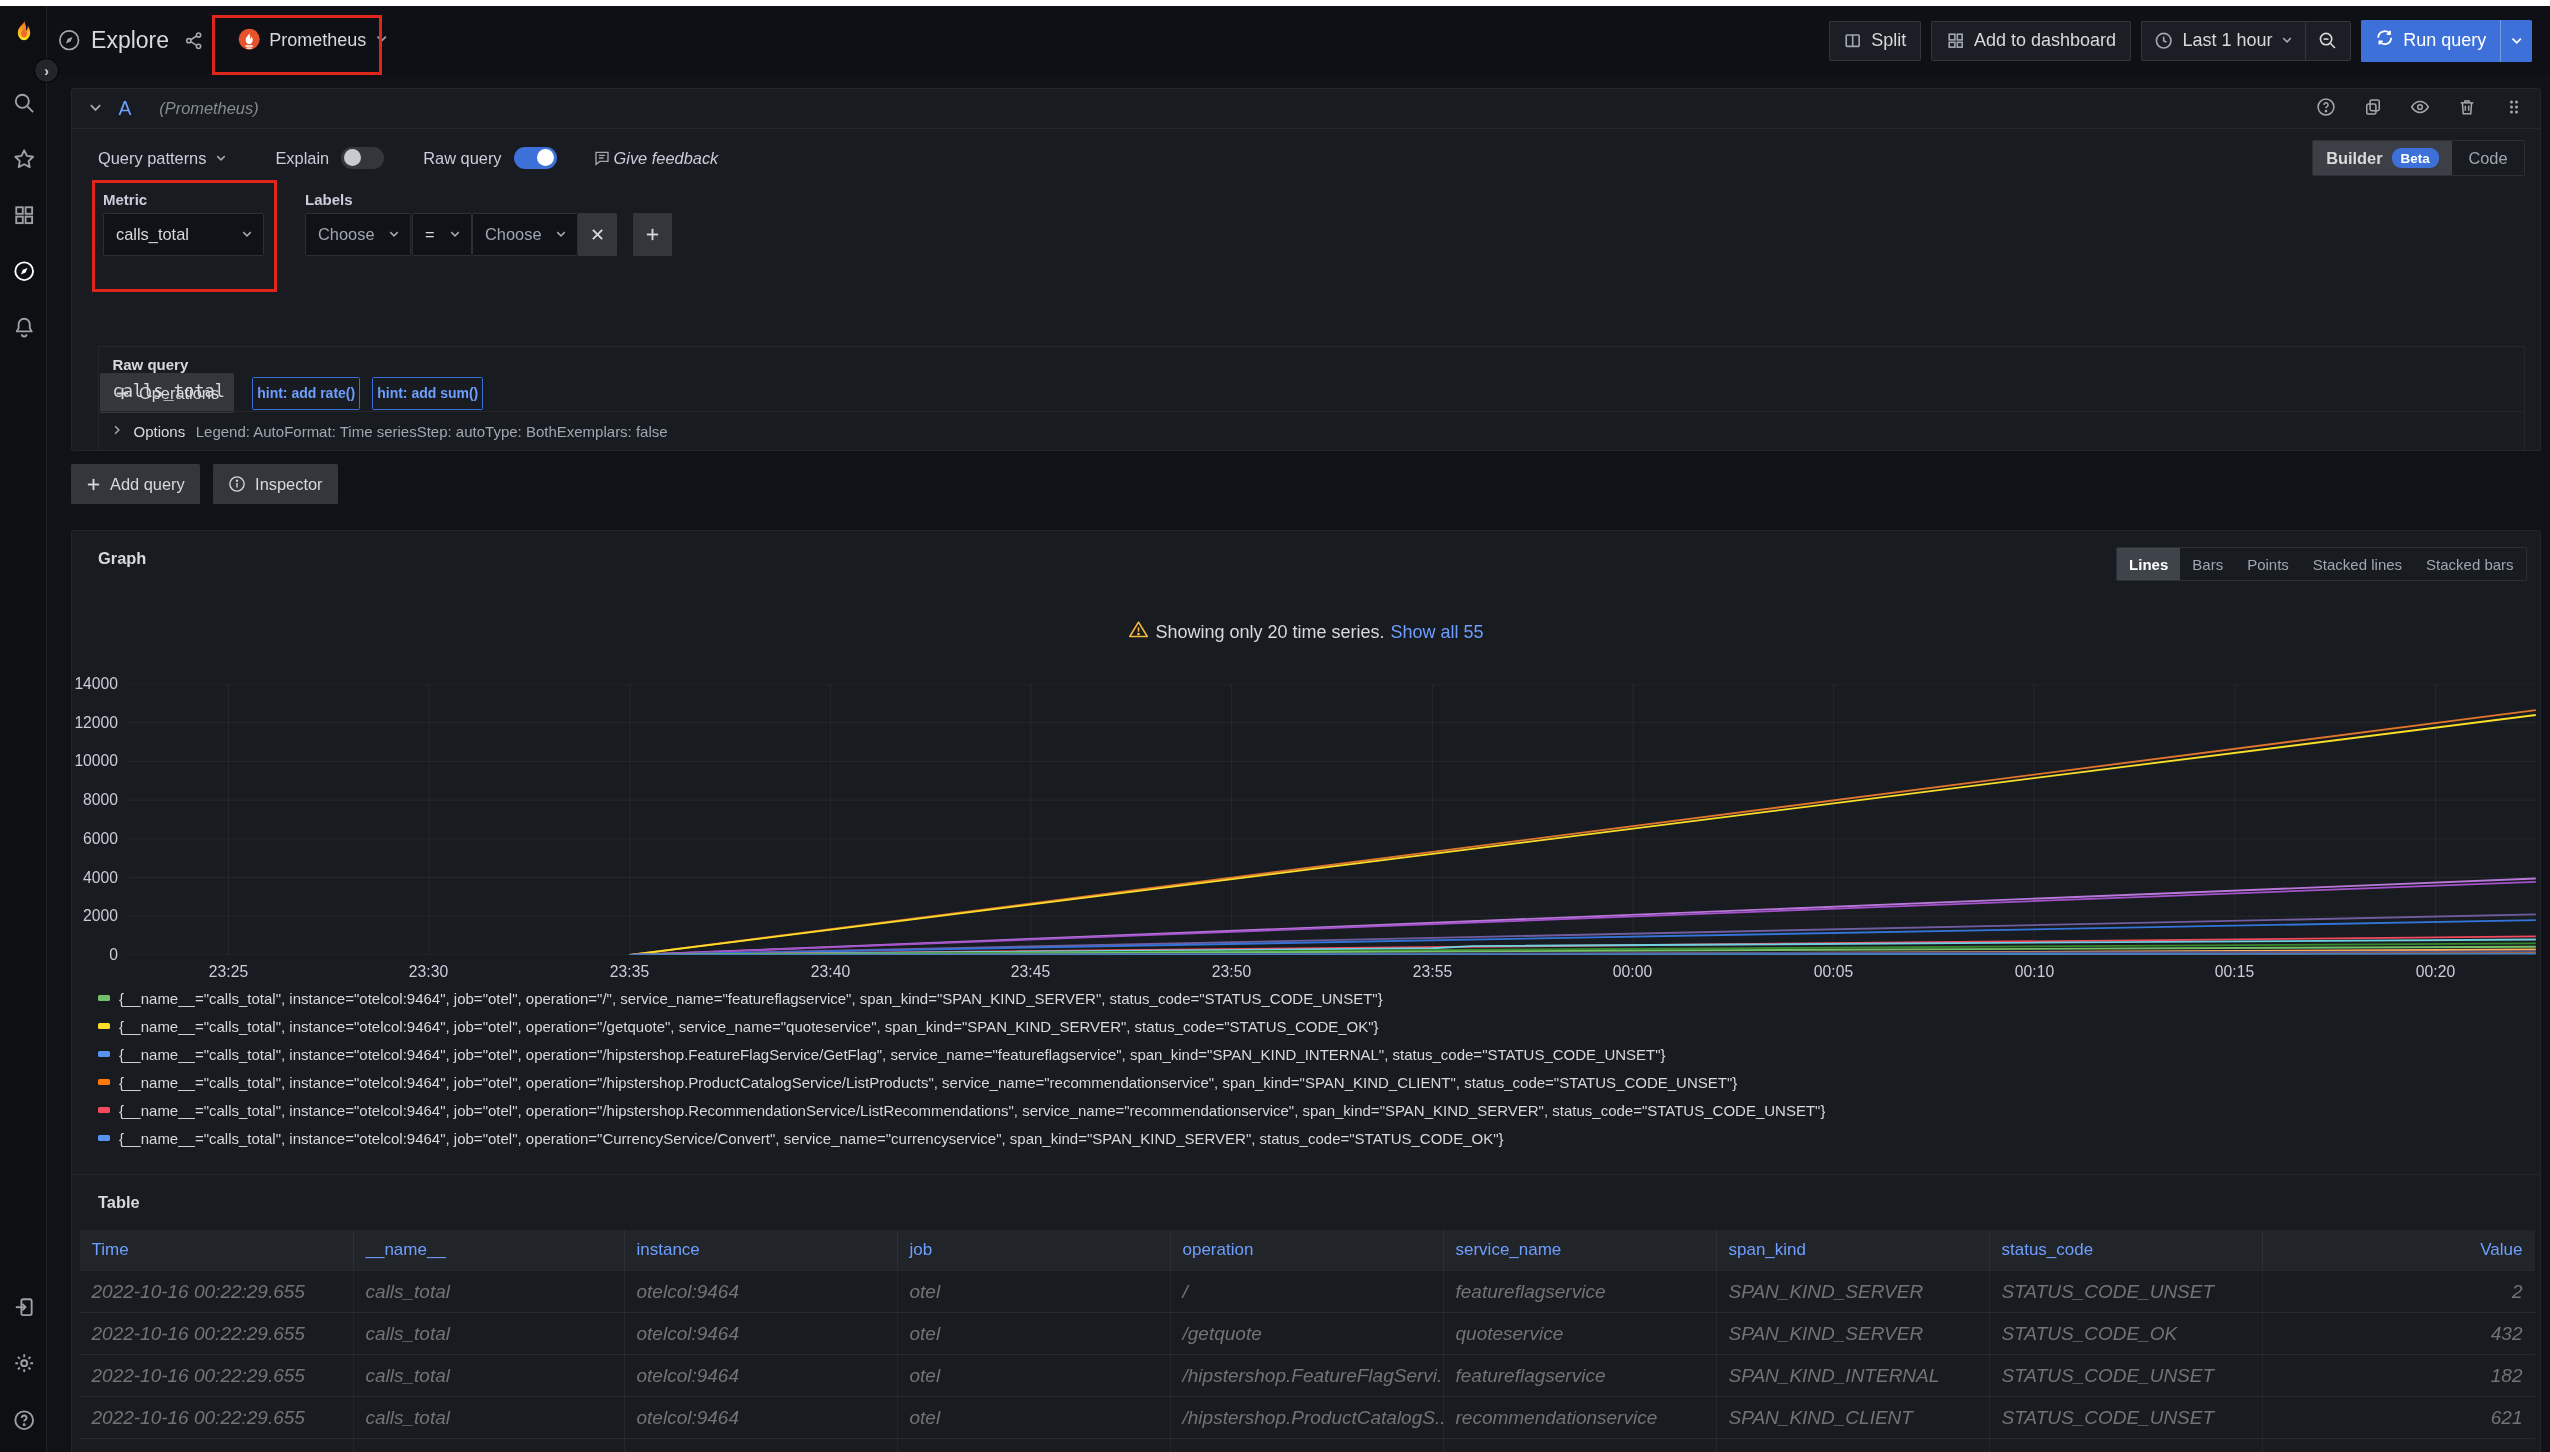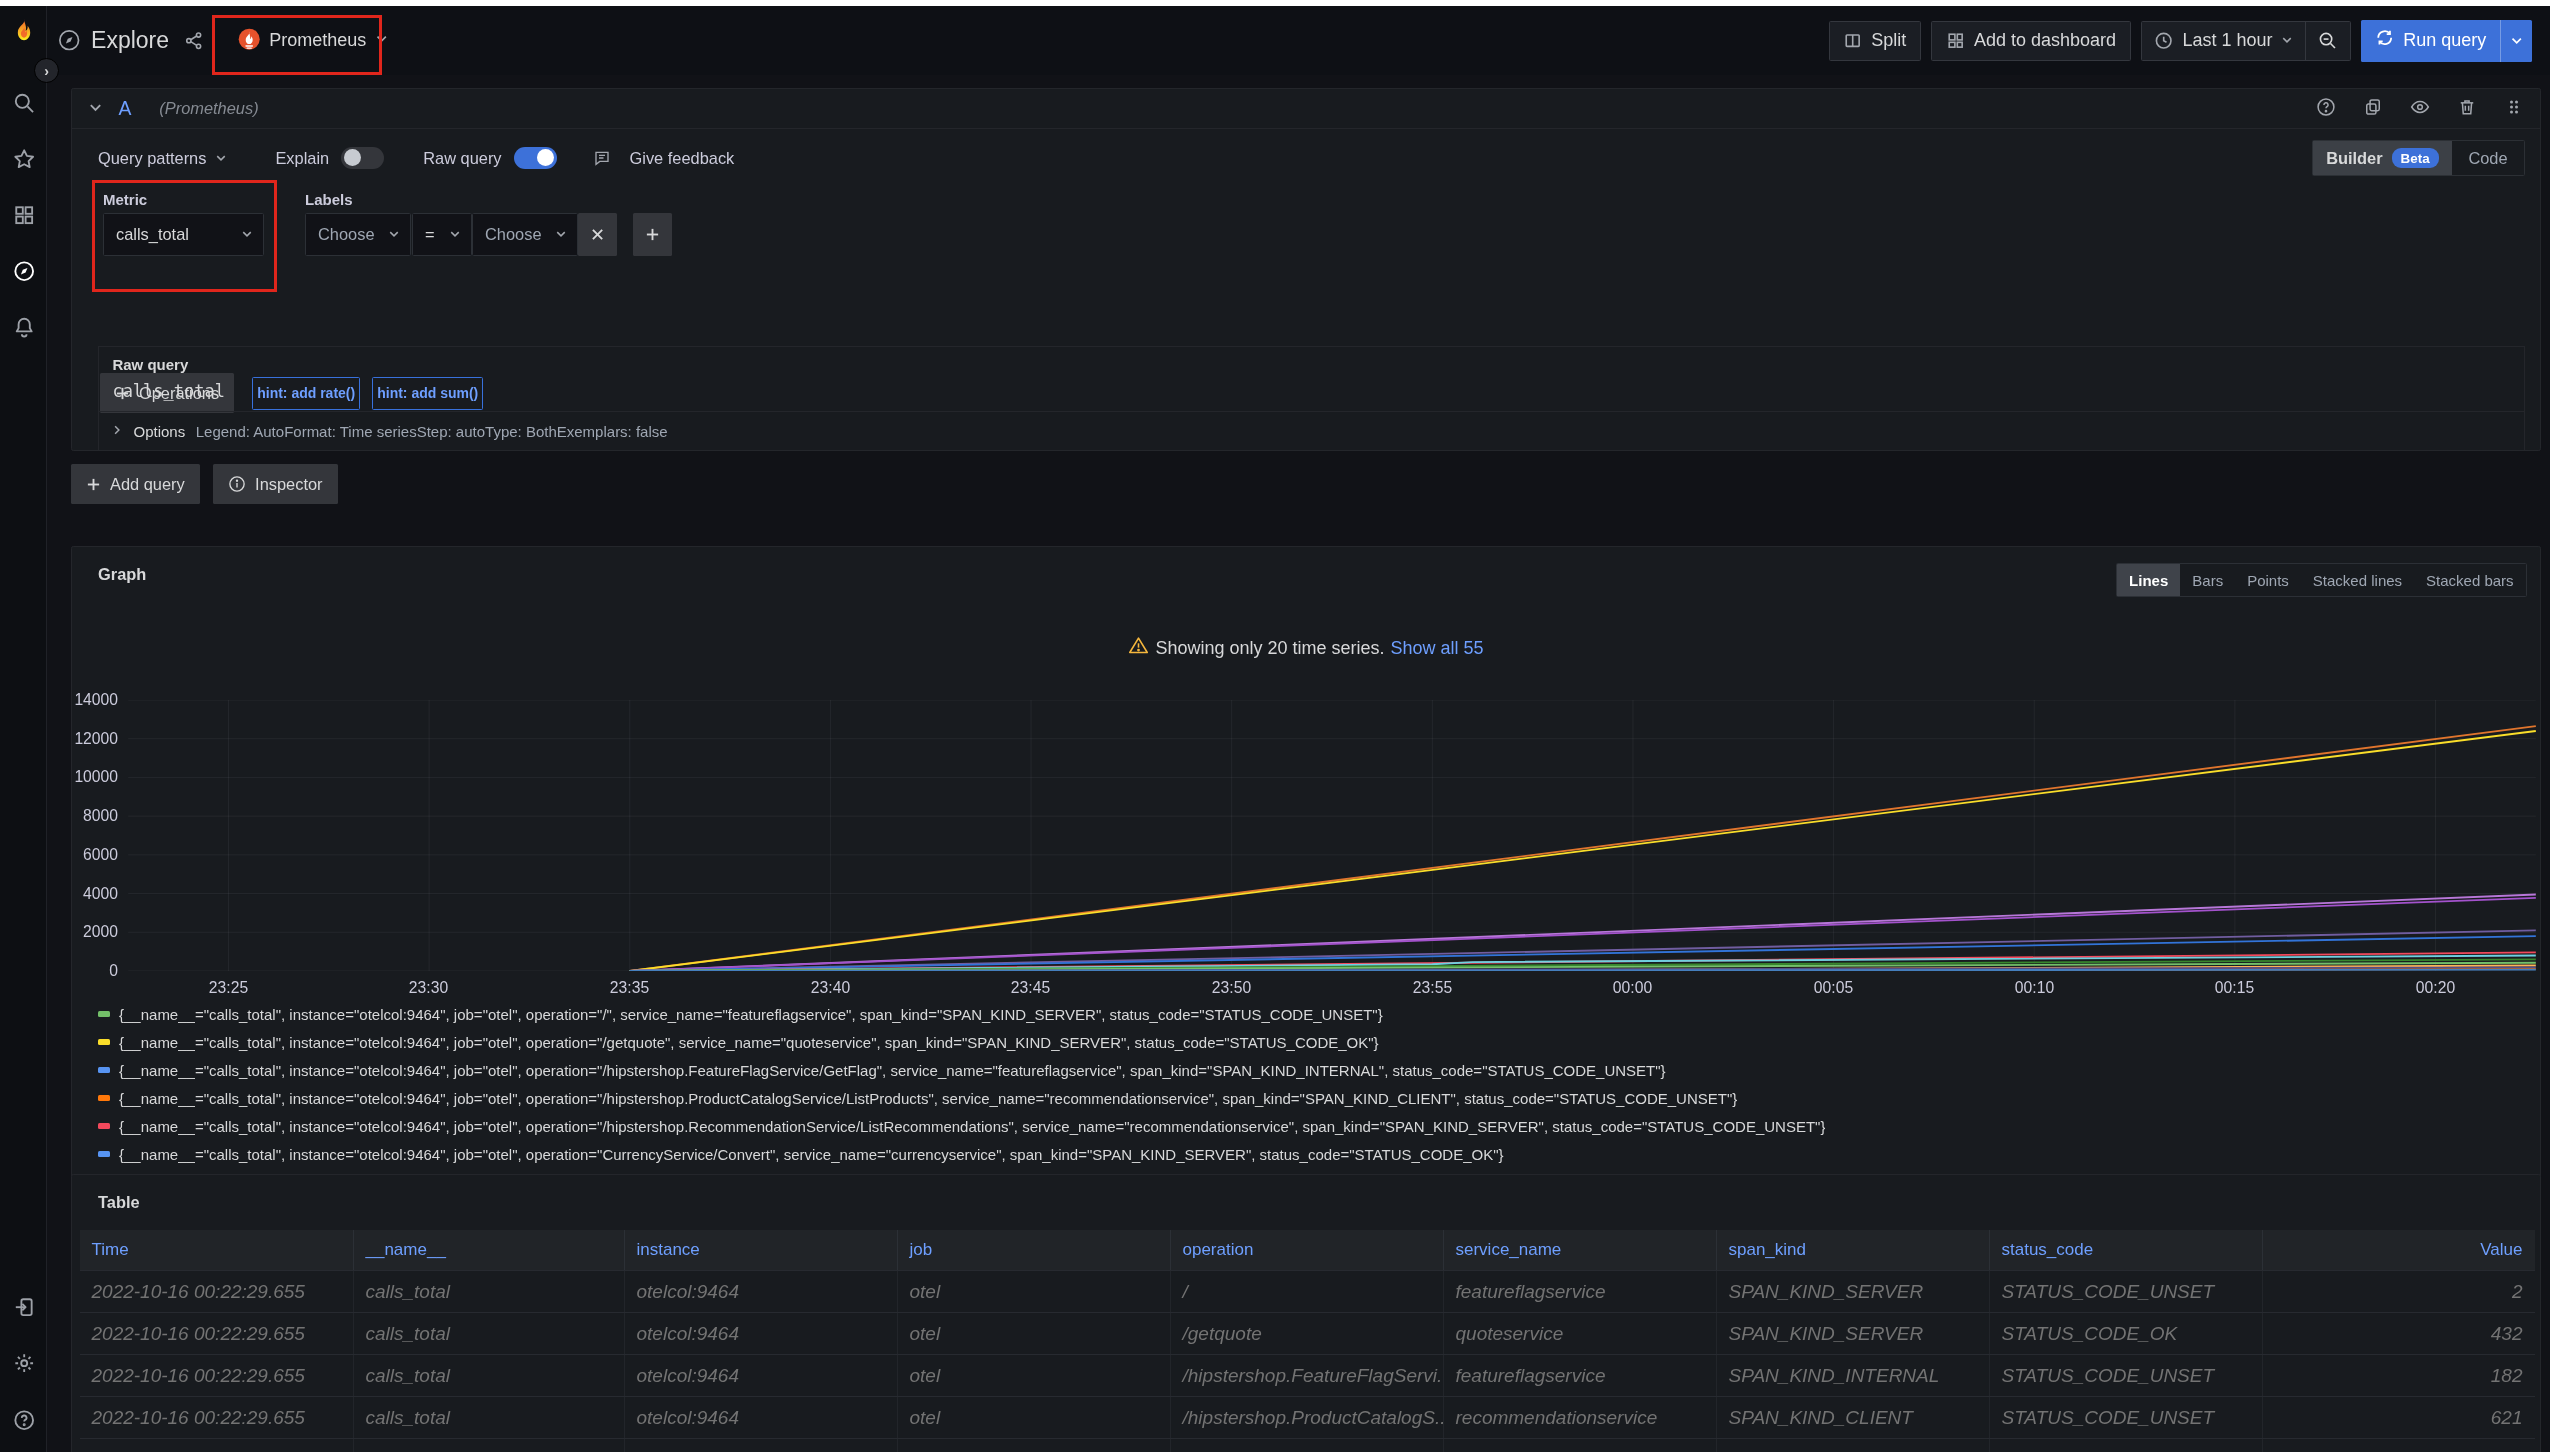--- a/index.html
+++ b/index.html
@@ -89,21 +89,21 @@
   .rq-value { font-family:"DejaVu Sans Mono", monospace; font-size:17px; color:#d8d9da;
     margin-top:7.5px; }
   #options-box { position:absolute; top:322px; left:26px; right:15px; height:40px;
     border:0.7px solid #24262b; display:flex; align-items:center; gap:10.5px; padding:0 12px; }
   #options-box .opt-title { font-size:15px; font-weight:400; color:#d8d9da; }
   .opt-item { font-size:15px; color:#9fa7b3; }
 
   #below-query { position:absolute; top:464px; left:71px; display:flex; gap:13.4px; }
 
   
-  #graph-panel { top:546px; height:757px; }
+  #graph-panel { top:530px; height:757px; }
   .panel-title { position:absolute; top:18px; left:26px; font-size:16.4px; font-weight:600;
     color:#d8d9da; }
   #graph-mode-group { position:absolute; top:16.4px; right:13.4px; display:flex; height:34px;
     border:0.7px solid #2c3036; border-radius:1.5px; overflow:hidden; }
   .mode-btn { display:flex; align-items:center; padding:0 12px; font-size:15px; color:#9fa7b3; }
   .mode-btn.active { background:#3f434a; color:#ffffff; font-weight:600; }
   #graph-warning { position:absolute; top:88px; left:0; right:0; display:flex; gap:6px;
     align-items:center; justify-content:center; font-size:18px; color:#d8d9da; }
   #graph-warning .link { color:#6e9fff; }
   #plot-wrap { position:absolute; left:56px; top:153px; width:2408px; height:271px; }
@@ -356,21 +356,21 @@
           </svg></span>
     </span>
     <span style="margin-left:48px;">Explain</span>
     <span class="toggle" style="margin-left:12px;">
         <span class="knob"></span>
       </span>
     <span style="margin-left:39px;">Raw query</span>
     <span class="toggle on" style="margin-left:12px;">
         <span class="knob"></span>
       </span>
-    <span style="margin-left:36px; display:flex; align-items:center; gap:19px;">
+    <span style="margin-left:36px; display:flex; align-items:center; gap:3px;font-style:italic;">
       <span class="tb-ic">
         <svg viewBox="0 0 24 24" width="18" height="18" fill="none" stroke="currentColor" stroke-width="1.8">
             <path d="M4 4.5h16v12H9l-5 4z"></path>
             <path d="M8 8.5h8M8 12h6"></path>
           </svg>
       </span>
       <span>Give feedback</span>
     </span>
     <div id="builder-group">
       <div id="builder-seg">

